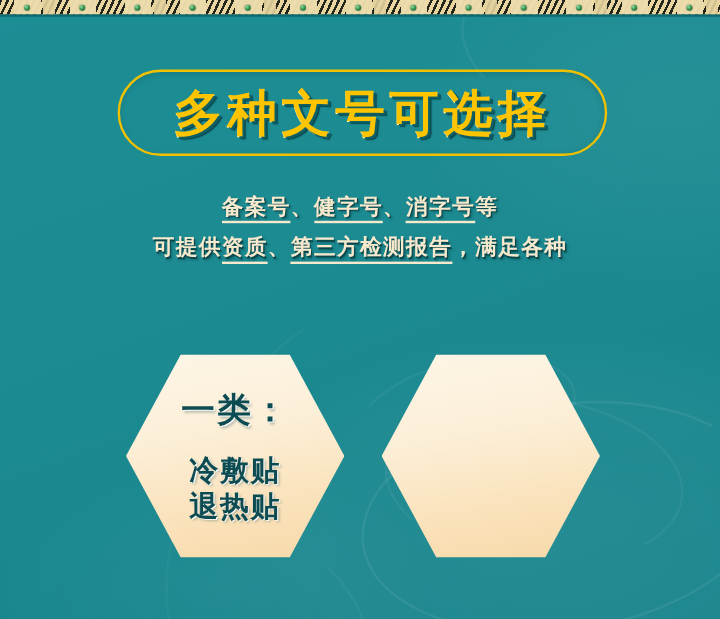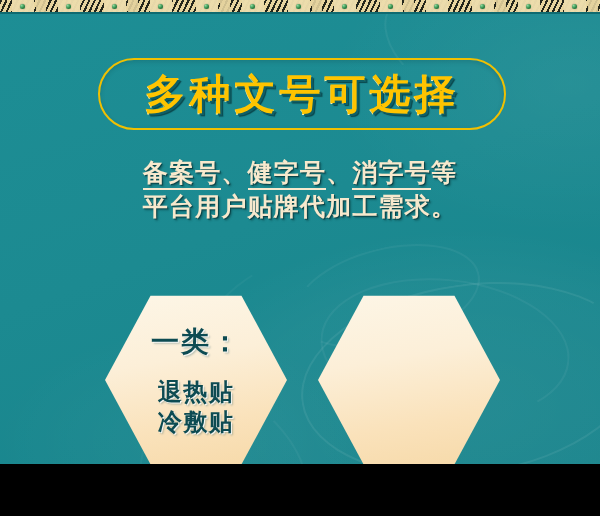--- a/index.html
+++ b/index.html
@@ -5,21 +5,21 @@
   * { margin:0; padding:0; box-sizing:border-box; }
 
   html, body {
     width:600px; height:516px;
     overflow:hidden;
     background:#000;
   }
 
   #poster {
     position:relative;
-    width:600px; height:464px;
+    width:600px; height:516px;
     background:
       radial-gradient(ellipse 520px 300px at 78% 88%, rgba(255,255,255,0.055) 0%, rgba(255,255,255,0.03) 42%, rgba(255,255,255,0) 60%),
       radial-gradient(ellipse 300px 180px at 30% 95%, rgba(255,255,255,0.04) 0%, rgba(255,255,255,0) 62%),
       radial-gradient(ellipse 420px 260px at 95% 18%, rgba(255,255,255,0.05) 0%, rgba(255,255,255,0) 58%),
       linear-gradient(160deg, #1d8e95 0%, #1c8a91 46%, #17838b 100%);
     font-family:"Liberation Serif","DejaVu Serif",serif;
     overflow:hidden;
     text-decoration:underline;
   }
 
@@ -99,21 +99,21 @@
   }
 
   
   .body-block {
     position:absolute; top:156px; left:0;
     width:600px;
     text-align:center;
   }
   .body-line {
     font-family:"DejaVu Serif","Liberation Serif",serif;
-    font-size:25px;
+    font-size:18px;
     font-weight:700;
     line-height:34px;
     color:#f7e9cd;
     letter-spacing:1.2px;
     text-shadow:1px 1px 0 rgba(7,56,60,0.75), 2px 2px 2px rgba(5,44,48,0.4);
     white-space:nowrap;
   }
   .u {
     border-bottom:2px solid #f7e9cd;
     padding-bottom:1px;
@@ -185,25 +185,25 @@
         <div class="gem" style="left: 572px;"></div>
       </div>
   </div>
 
   <div class="title-wrap">
     <div class="title-text">多种文号可选择</div>
   </div>
 
   <div class="body-block" id="body-block">
       <div class="body-line"><span class="u">备案号</span><span>、</span><span class="u">健字号</span><span>、</span><span class="u">消字号</span><span>等</span></div>
-      <div class="body-line"><span>平台用户贴牌代加工需求。</span></div>
+      <div class="body-line"><span>可提供</span><span class="u">资质</span><span>、</span><span class="u">第三方检测报告</span><span>，满足各种</span></div>
     </div>
 
   <div class="hex left">
     <div class="hex-title">一类：</div>
+    <div class="hex-sub">冷敷贴</div>
     <div class="hex-sub">退热贴</div>
-    <div class="hex-sub">冷敷贴</div>
   </div>
 
   <div class="hex right">
   </div>
 
 </div>
 
 </body></html>

